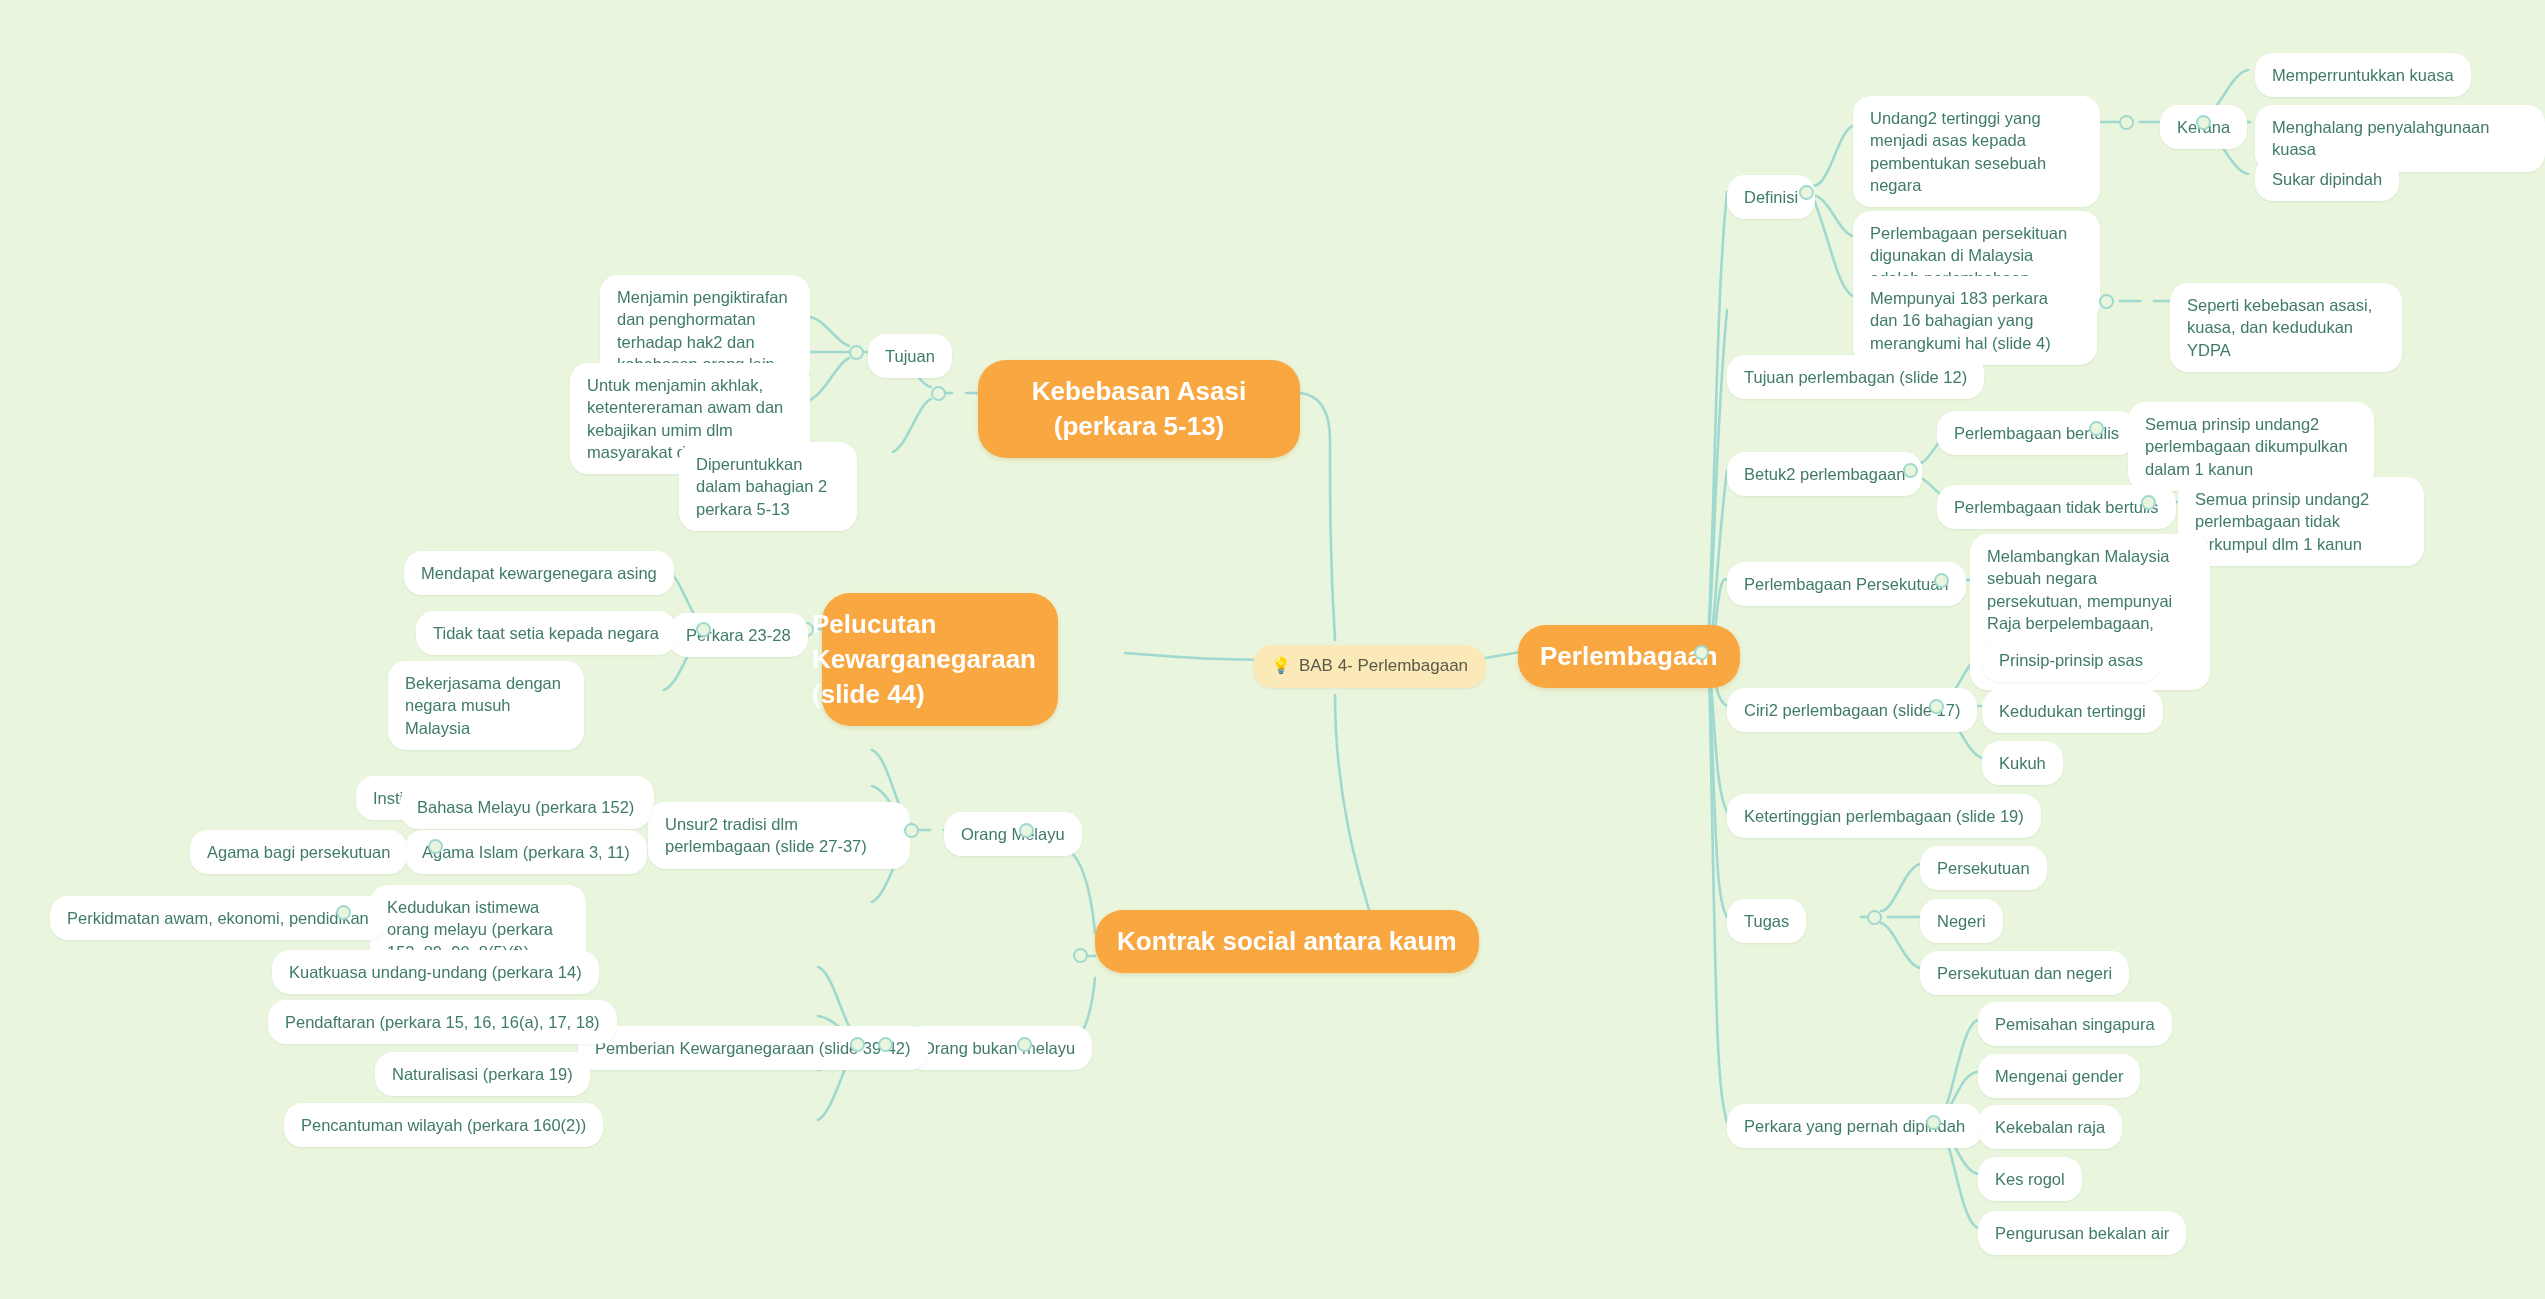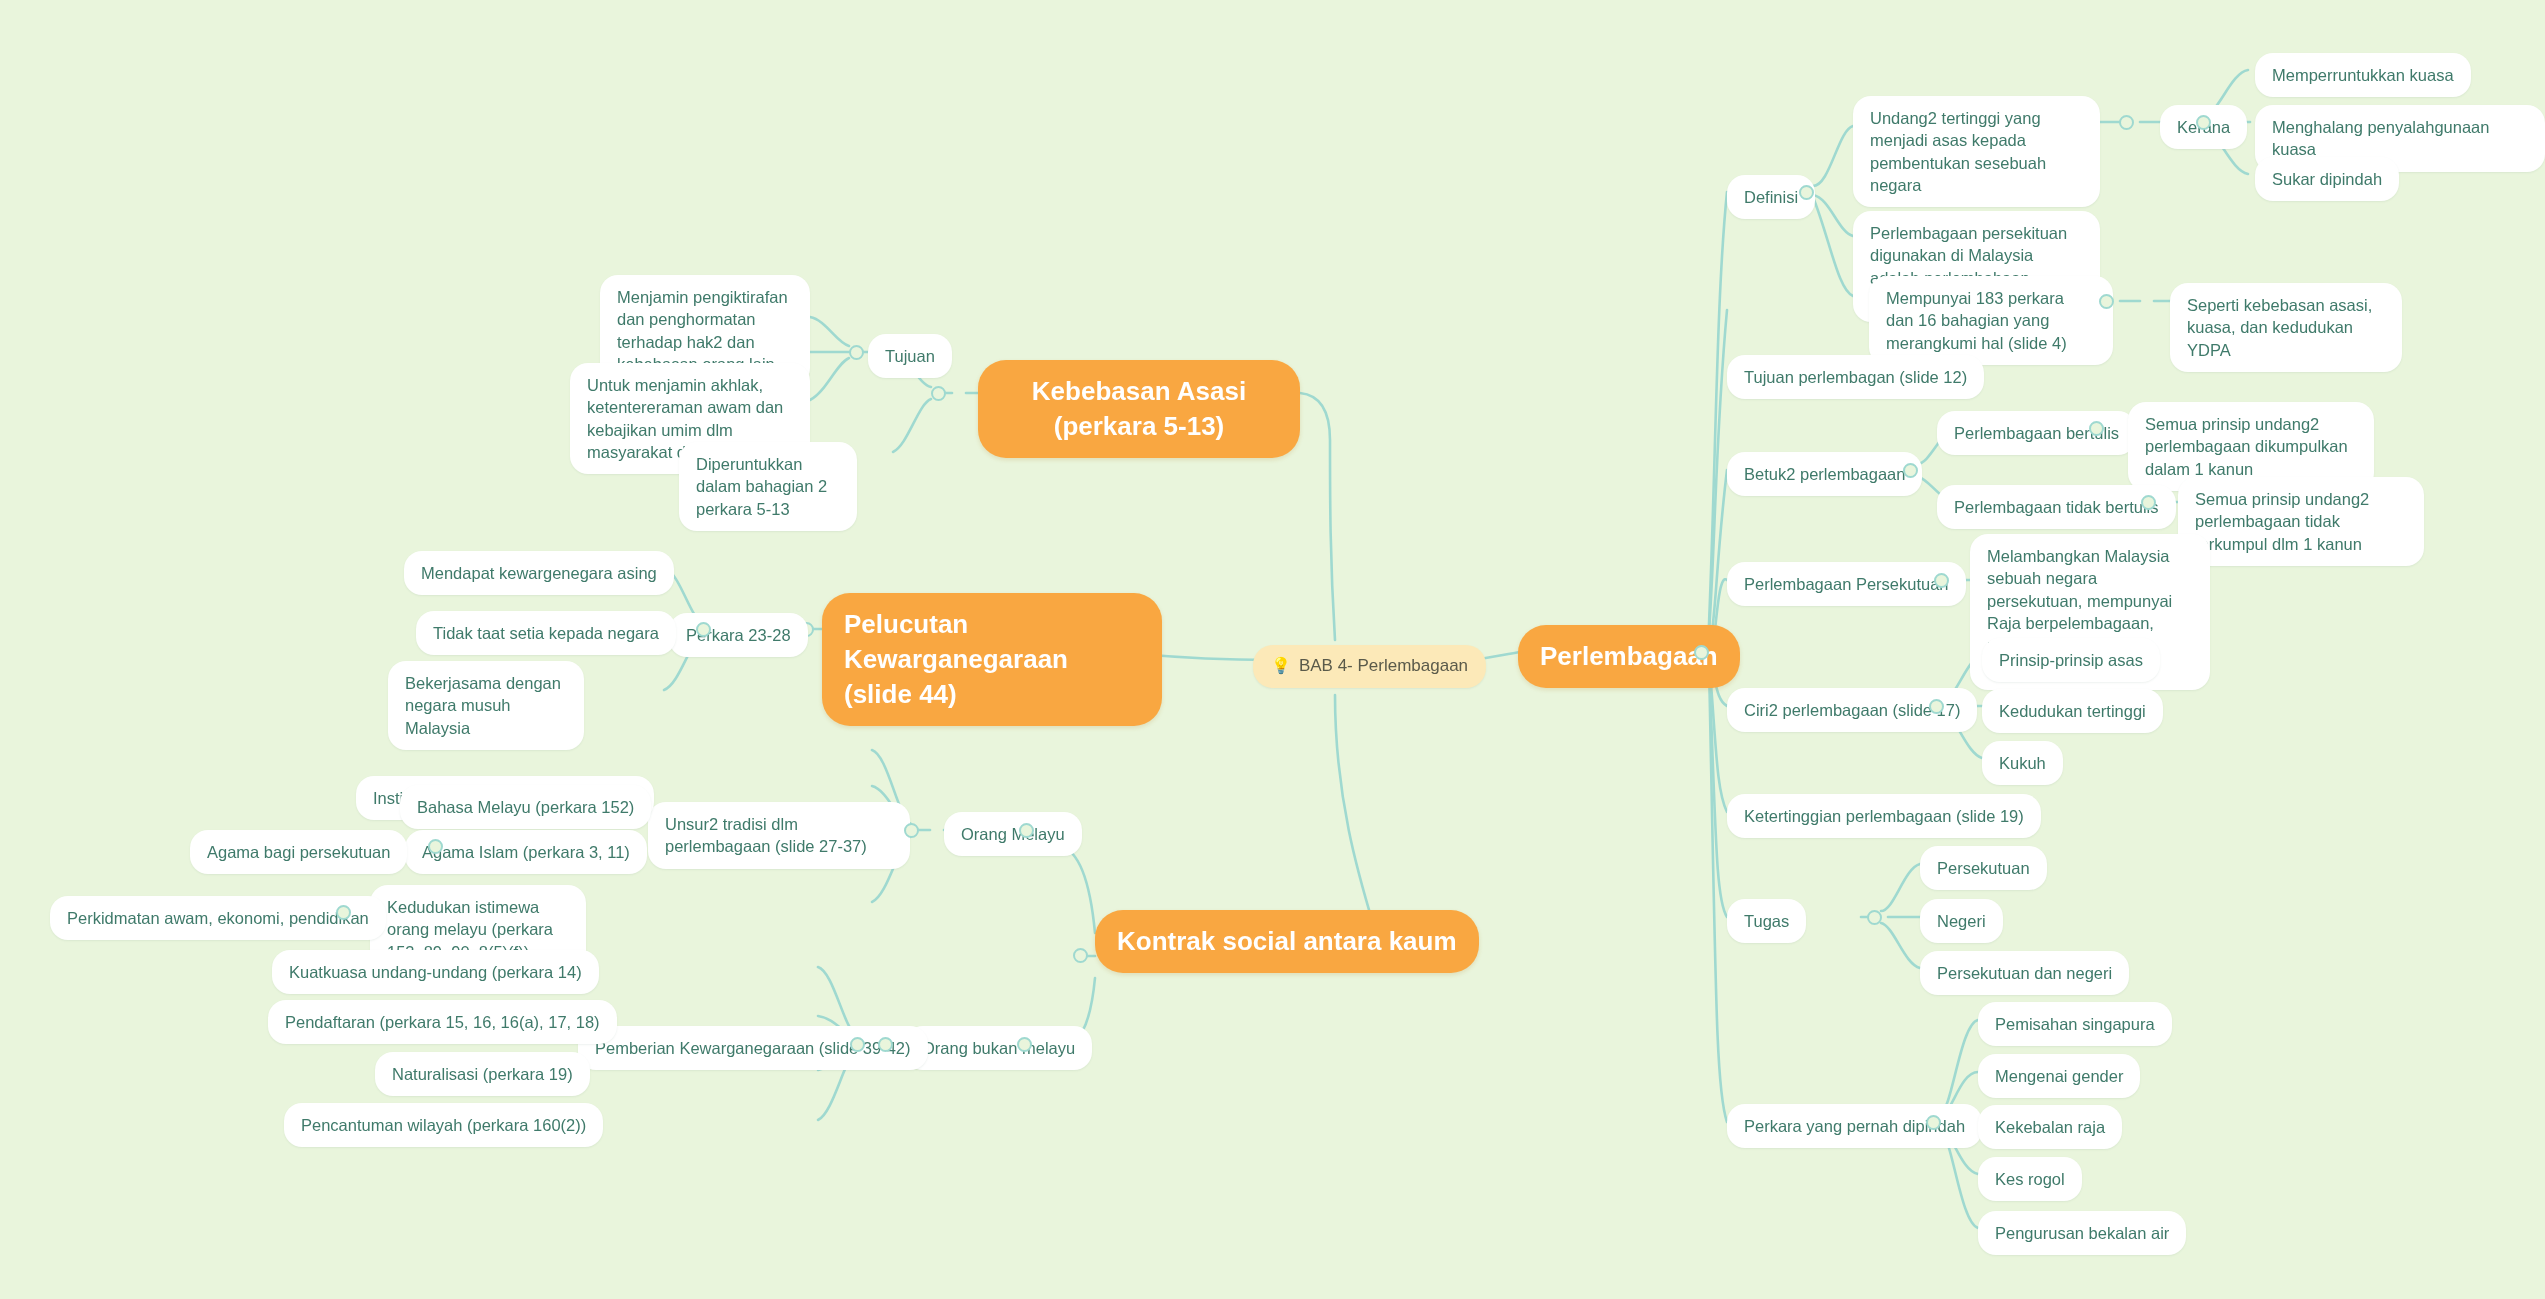--- a/index.html
+++ b/index.html
@@ -176,21 +176,21 @@
   <span class="bulb">💡</span>
   <span>BAB 4- Perlembagaan</span>
 </div>
 
 <div class="node center" style="left:1518px;top:625px;"><span>Perlembagaan</span></div>
 <div class="knob" style="left:1694px;top:645px;"></div>
 
 <div class="node center" style="left:978px;top:360px;width:322px;justify-content:center;text-align:center;"><span>Kebebasan Asasi (perkara 5-13)</span></div>
 <div class="knob" style="left:931px;top:386px;"></div>
 
-<div class="node center" style="left:822px;top:593px;width:340px;"><span>Pelucutan Kewarganegaraan (slide 44)</span></div>
+<div class="node center" style="left:822px;top:593px;width:236px;"><span>Pelucutan Kewarganegaraan (slide 44)</span></div>
 <div class="knob" style="left:799px;top:622px;"></div>
 
 <div class="node center" style="left:1095px;top:910px;"><span>Kontrak social antara kaum</span></div>
 <div class="knob" style="left:1073px;top:948px;"></div>
 
 <div class="node" style="left:868px;top:334px;"><span>Tujuan</span></div>
 <div class="knob" style="left:849px;top:345px;"></div>
 
 <div class="node" style="left:600px;top:275px;width:210px;"><span>Menjamin pengiktirafan dan penghormatan terhadap hak2 dan kebebasan orang lain</span></div>
 <div class="node" style="left:570px;top:363px;width:240px;"><span>Untuk menjamin akhlak, ketentereraman awam dan kebajikan umim dlm masyarakat demokratik</span></div>
@@ -229,21 +229,21 @@
 <div class="node" style="left:272px;top:950px;"><span>Kuatkuasa undang-undang (perkara 14)</span></div>
 <div class="node" style="left:268px;top:1000px;"><span>Pendaftaran (perkara 15, 16, 16(a), 17, 18)</span></div>
 <div class="node" style="left:375px;top:1052px;"><span>Naturalisasi (perkara 19)</span></div>
 <div class="node" style="left:284px;top:1103px;"><span>Pencantuman wilayah (perkara 160(2))</span></div>
 
 <div class="node" style="left:1727px;top:175px;"><span>Definisi</span></div>
 <div class="knob" style="left:1799px;top:185px;"></div>
 
 <div class="node" style="left:1853px;top:96px;width:247px;"><span>Undang2 tertinggi yang menjadi asas kepada pembentukan sesebuah negara</span></div>
 <div class="node" style="left:1853px;top:211px;width:247px;"><span>Perlembagaan persekituan digunakan di Malaysia adalah perlembahaan bertulis</span></div>
-<div class="node" style="left:1853px;top:276px;width:244px;margin-left:16px;"><span>Mempunyai 183 perkara dan 16 bahagian yang merangkumi hal (slide 4)</span></div>
+<div class="node" style="left:1853px;top:276px;width:244px;"><span>Mempunyai 183 perkara dan 16 bahagian yang merangkumi hal (slide 4)</span></div>
 
 <div class="knob" style="left:2119px;top:115px;"></div>
 <div class="node" style="left:2160px;top:105px;"><span>Kerana</span></div>
 <div class="knob" style="left:2196px;top:115px;"></div>
 
 <div class="node" style="left:2255px;top:53px;"><span>Memperruntukkan kuasa</span></div>
 <div class="node" style="left:2255px;top:105px;"><span>Menghalang penyalahgunaan kuasa</span></div>
 <div class="node" style="left:2255px;top:157px;"><span>Sukar dipindah</span></div>
 
 <div class="knob" style="left:2099px;top:294px;"></div>

